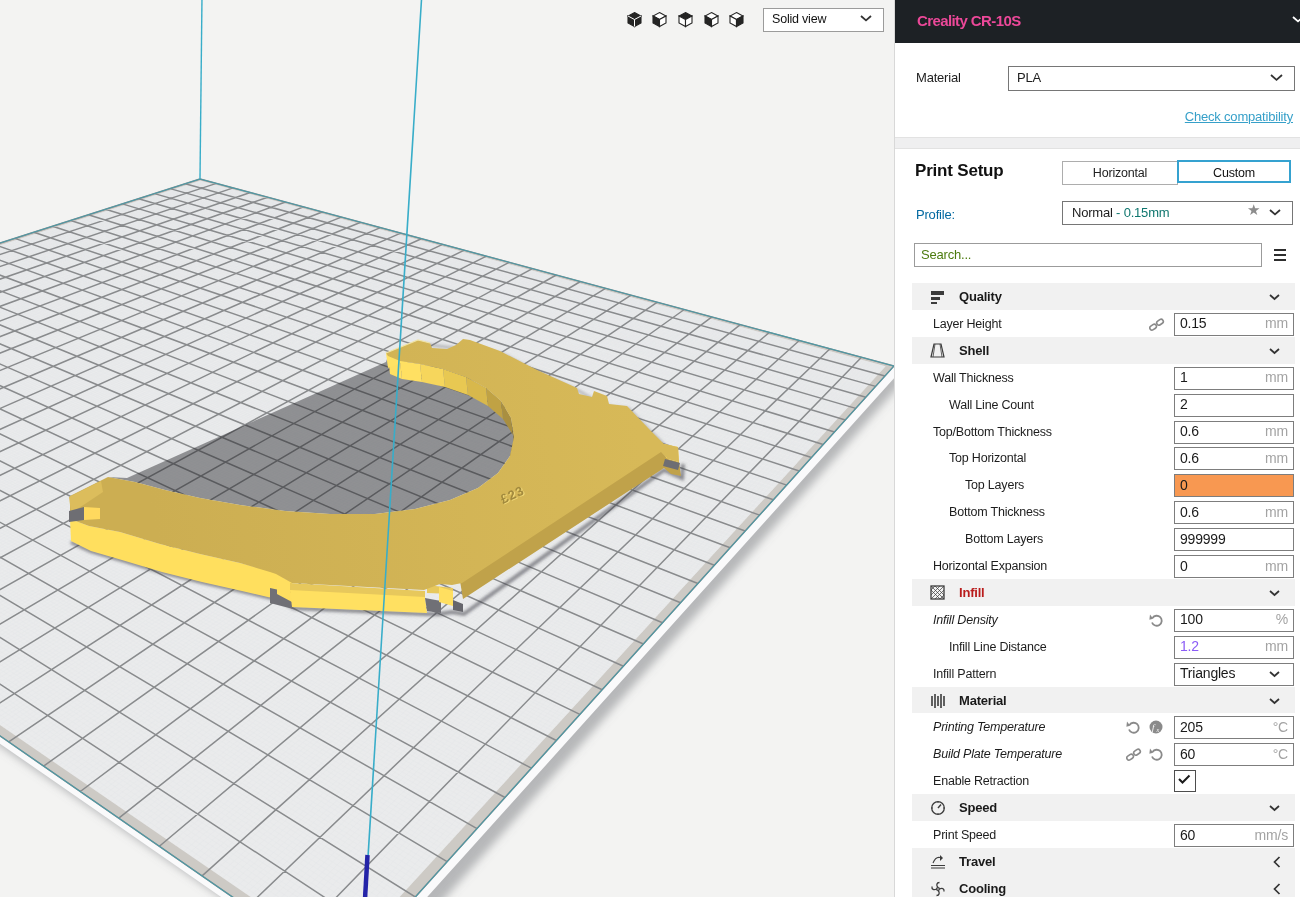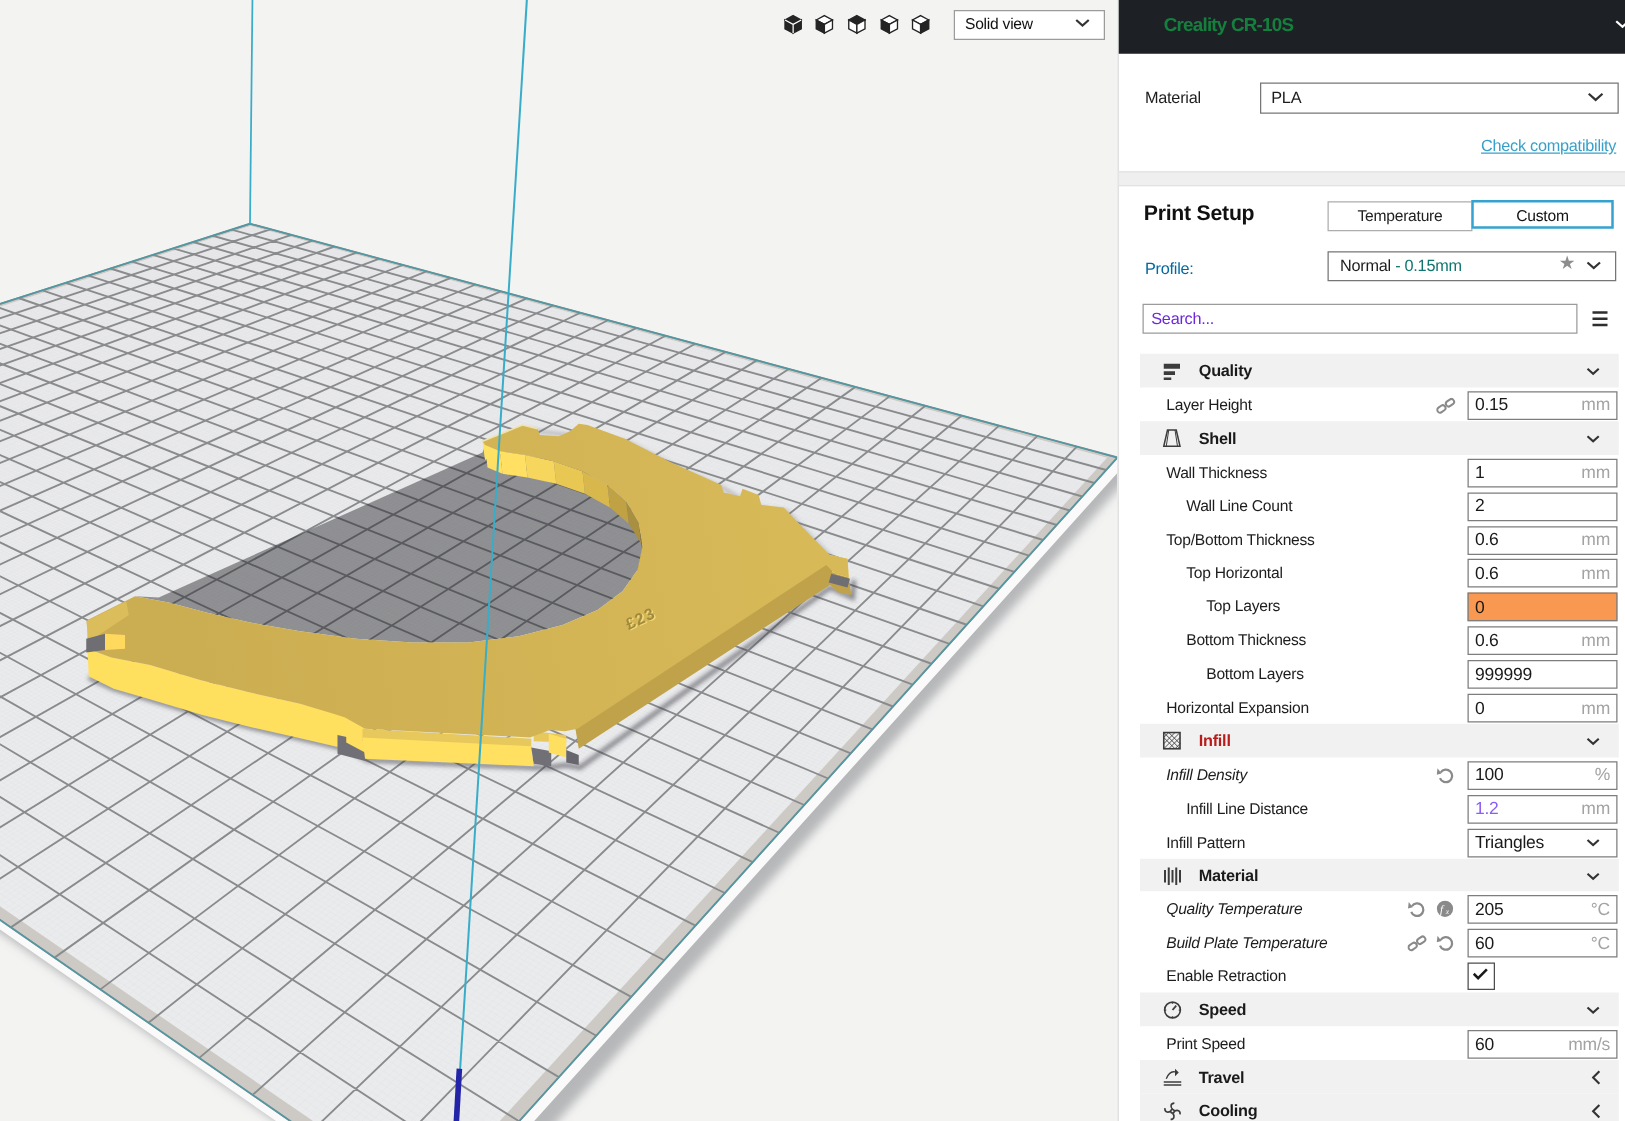--- a/index.html
+++ b/index.html
@@ -99,44 +99,44 @@
       <polygon points="1,5 7.5,8.5 7.5,15.5 1,12" fill="#fff" stroke="#242424" stroke-width="1.1"></polygon>
       <polygon points="14,5 14,12 7.5,15.5 7.5,8.5" fill="#242424" stroke="#242424" stroke-width="1.1"></polygon>
     </svg>
     <div style="position:absolute;left:763px;top:8px;width:119px;height:22px;border:1px solid #9b9b9b;background:#fff"></div>
     <div style="position:absolute;left:772px;top:12px;font:12.5px 'Liberation Sans',sans-serif;color:#111">Solid view</div>
     <svg style="position:absolute;left:860px;top:15px" width="12" height="8">
       <path d="M1,1 L6.0,5.4 L11,1" stroke="#333" stroke-width="1.8" fill="none"></path>
     </svg>
 <div style="position:absolute;left:894px;top:0;width:406px;height:897px;background:#fff;border-left:1px solid #d8d8d8">
 <div style="position:absolute;left:0;top:0;width:406px;height:43px;background:#1d2125"></div>
-<div style="position:absolute;left:36px;top:12px;font:bold 15px 'Liberation Sans',sans-serif;letter-spacing:-0.6px;color:#15803d">Creality CR-10S</div>
+<div style="position:absolute;left:22px;top:12px;font:bold 15px 'Liberation Sans',sans-serif;letter-spacing:-0.6px;color:#ec4899">Creality CR-10S</div>
 <svg style="position:absolute;left:397px;top:16px" width="12" height="8">
         <path d="M1,1 L6.0,5.4 L11,1" stroke="#fff" stroke-width="1.8" fill="none"></path>
       </svg>
 <div style="position:absolute;left:21px;top:70px;font:13px 'Liberation Sans',sans-serif;color:#1d1d1d">Material</div>
 <div style="position:absolute;left:113px;top:66px;width:285px;height:23px;border:1px solid #767676;background:#fff"></div>
 <div style="position:absolute;left:122px;top:70px;font:13px 'Liberation Sans',sans-serif;color:#1d1d1d">PLA</div>
 <svg style="position:absolute;left:375px;top:74px" width="13" height="9">
         <path d="M1,1 L6.5,5.9 L12,1" stroke="#333" stroke-width="1.8" fill="none"></path>
       </svg>
 <div style="position:absolute;right:8px;top:109px;font:13px 'Liberation Sans',sans-serif;color:#36a0c9;text-decoration:underline">Check compatibility</div>
 <div style="position:absolute;left:0;top:137px;width:406px;height:10px;background:#efeff0;border-top:1px solid #e2e2e2;border-bottom:1px solid #e2e2e2"></div>
 <div style="position:absolute;left:20px;top:161px;font:bold 17px 'Liberation Sans',sans-serif;color:#111">Print Setup</div>
-<div style="position:absolute;left:167px;top:161px;width:114px;height:22px;border:1px solid #adadad;background:#fff;font:12.5px 'Liberation Sans',sans-serif;color:#222;text-align:center;line-height:22px">Temperature</div>
+<div style="position:absolute;left:167px;top:161px;width:114px;height:22px;border:1px solid #adadad;background:#fff;font:12.5px 'Liberation Sans',sans-serif;color:#222;text-align:center;line-height:22px">Horizontal</div>
 <div style="position:absolute;left:282px;top:160px;width:114px;height:23px;border:2px solid #35a2d0;background:#fff;font:12.5px 'Liberation Sans',sans-serif;color:#111;text-align:center;line-height:22px;box-sizing:border-box">Custom</div>
 <div style="position:absolute;left:21px;top:207px;font:13px 'Liberation Sans',sans-serif;color:#0369a1">Profile:</div>
 <div style="position:absolute;left:167px;top:201px;width:229px;height:22px;border:1px solid #767676;background:#fff"></div>
 <div style="position:absolute;left:177px;top:205px;font:13px 'Liberation Sans',sans-serif;color:#1d1d1d">Normal <span style="color:#0f766e">- 0.15mm</span></div>
 <div style="position:absolute;left:352px;top:201px;font:15px 'Liberation Sans',sans-serif;color:#8d8d8d">★</div>
 <svg style="position:absolute;left:374px;top:209px" width="12" height="8">
         <path d="M1,1 L6.0,5.4 L11,1" stroke="#333" stroke-width="1.8" fill="none"></path>
       </svg>
 <div style="position:absolute;left:19px;top:243px;width:346px;height:22px;border:1px solid #9b9b9b;background:#fff"></div>
-<div style="position:absolute;left:26px;top:247px;font:13px 'Liberation Sans',sans-serif;color:#6d28d9">Search...</div>
+<div style="position:absolute;left:26px;top:247px;font:13px 'Liberation Sans',sans-serif;color:#4d7c0f">Search...</div>
 <div style="position:absolute;left:379px;top:249px;width:12px;height:2.2px;background:#2e2e2e;box-shadow:0 5px 0 #2e2e2e, 0 10px 0 #2e2e2e"></div>
 <div style="position:absolute;left:17px;top:283.0px;width:383px;height:26.9px;background:#f1f1f1"></div>
 <svg style="position:absolute;left:35px;top:289.0px" width="16" height="16">
         <rect x="1" y="2" width="13" height="4" fill="#3c3c3c"></rect>
         <rect x="1" y="8" width="9" height="3" fill="#3c3c3c"></rect>
         <rect x="1" y="13" width="6" height="2" fill="#3c3c3c"></rect>
       </svg>
 <div style="position:absolute;left:64px;top:289.0px;font:bold 13px 'Liberation Sans',sans-serif;color:#1a1a1a">Quality</div>
 <svg style="position:absolute;left:374px;top:294.0px" width="11" height="8">
         <path d="M1,1 L5.5,5.0 L10,1" stroke="#333" stroke-width="1.7" fill="none"></path>
@@ -217,21 +217,21 @@
         <path d="M1,1 L5.5,5.0 L10,1" stroke="#333" stroke-width="1.7" fill="none"></path>
       </svg>
 <div style="position:absolute;left:17px;top:686.5px;width:383px;height:26.9px;background:#f1f1f1"></div>
 <svg style="position:absolute;left:35px;top:692.4999999999997px" width="16" height="16">
         <path d="M2,3 L2,13 M5,1 L5,15 M8,3 L8,13 M11,1 L11,15 M14,3 L14,13" stroke="#3c3c3c" stroke-width="1.6" fill="none"></path>
       </svg>
 <div style="position:absolute;left:64px;top:692.5px;font:bold 13px 'Liberation Sans',sans-serif;color:#1a1a1a">Material</div>
 <svg style="position:absolute;left:374px;top:697.4999999999997px" width="11" height="8">
         <path d="M1,1 L5.5,5.0 L10,1" stroke="#333" stroke-width="1.7" fill="none"></path>
       </svg>
-<div style="position:absolute;left:38px;top:720.4px;font:12.5px 'Liberation Sans',sans-serif;font-style:italic;color:#1d1d1d">Quality Temperature</div>
+<div style="position:absolute;left:38px;top:720.4px;font:12.5px 'Liberation Sans',sans-serif;font-style:italic;color:#1d1d1d">Printing Temperature</div>
 <svg style="position:absolute;left:231px;top:720.3999999999996px" width="15" height="14">
         <path d="M3.5,5 A5,5 0 1 1 3,9.5" stroke="#8a8a8a" stroke-width="1.8" fill="none"></path>
         <path d="M1,1.5 L4.2,5.8 L0.4,6.8 Z" fill="#8a8a8a"></path>
       </svg>
 <svg style="position:absolute;left:254px;top:720.3999999999996px" width="14" height="14">
         <circle cx="7" cy="7" r="6.5" fill="#8a8a8a"></circle>
         <text x="3" y="10" font-family="Liberation Serif" font-style="italic" font-size="9" fill="#fff">f</text>
         <text x="7.5" y="11.5" font-family="Liberation Serif" font-style="italic" font-size="6" fill="#fff">x</text>
       </svg>
 <div style="position:absolute;left:279px;top:716.4px;width:118px;height:21px;border:1px solid #7d7d7d;background:#fff"></div>

